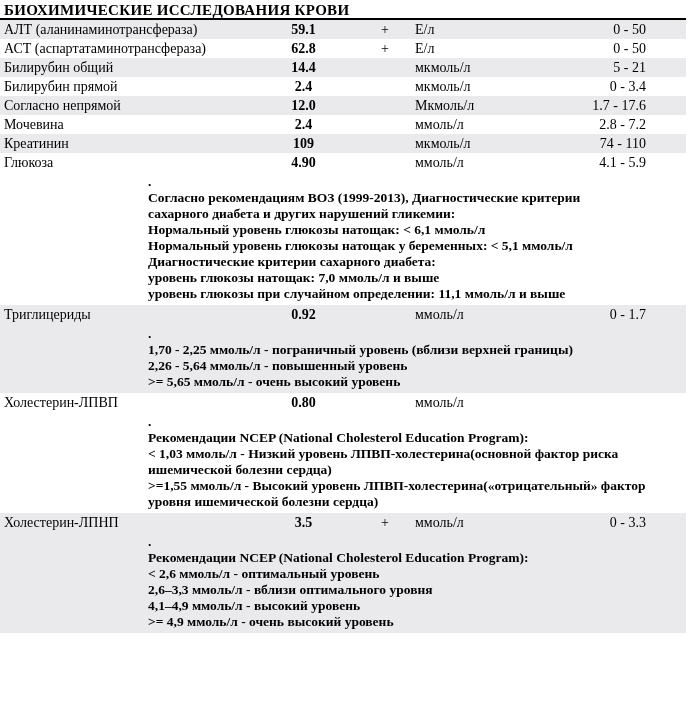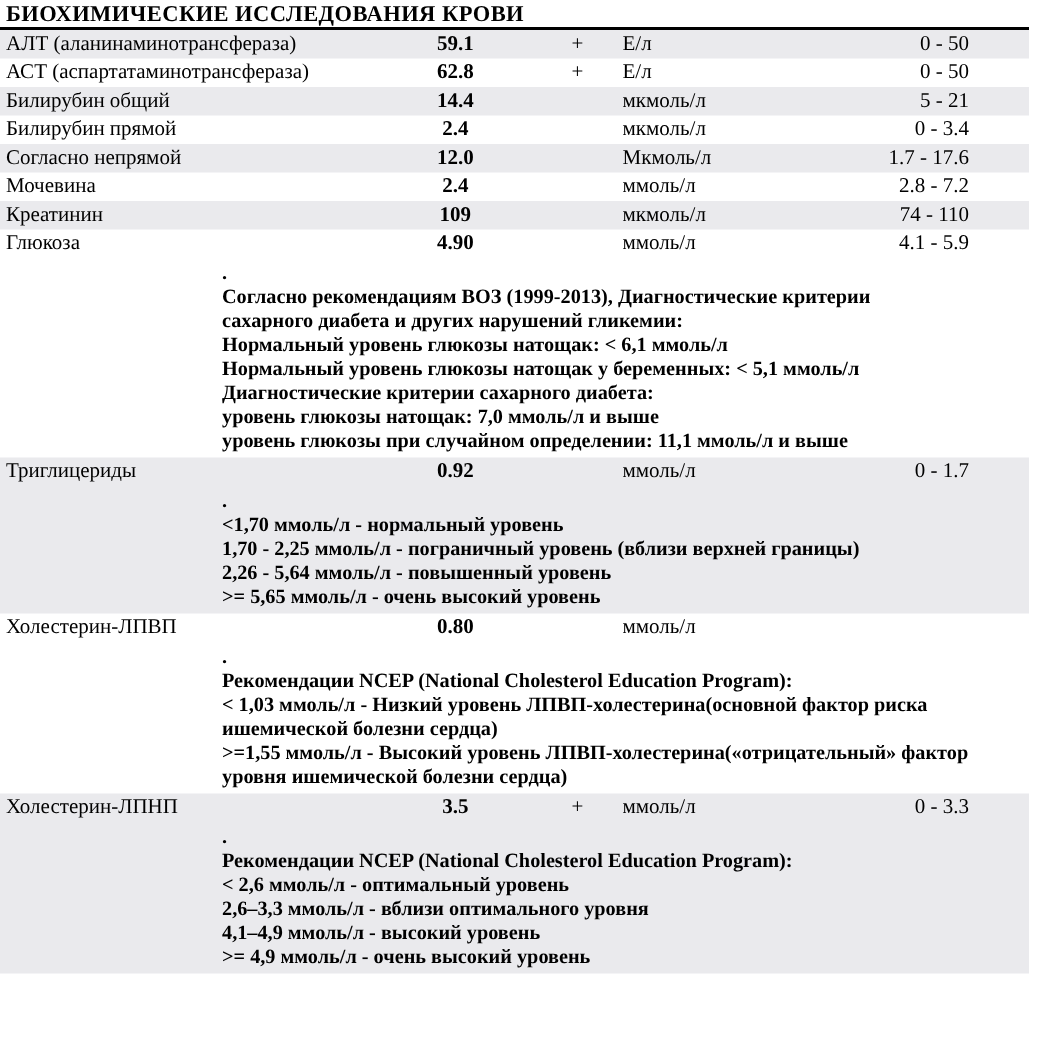--- a/index.html
+++ b/index.html
@@ -157,21 +157,20 @@
       <section class="block shaded">
         <div class="row">
           <span class="cell name">Триглицериды</span>
           <span class="cell value">0.92</span>
           <span class="cell flag"></span>
           <span class="cell unit">ммоль/л</span>
           <span class="cell range">0 - 1.7</span>
         </div>
         <div class="comment">
           <div class="comment-line">.</div>
-          <div class="comment-line">&lt;1,70 ммоль/л - нормальный уровень</div>
           <div class="comment-line">1,70 - 2,25 ммоль/л - пограничный уровень (вблизи верхней границы)</div>
           <div class="comment-line">2,26 - 5,64 ммоль/л - повышенный уровень</div>
           <div class="comment-line">&gt;= 5,65 ммоль/л - очень высокий уровень</div>
         </div>
       </section>
       <section class="block">
         <div class="row">
           <span class="cell name">Холестерин-ЛПВП</span>
           <span class="cell value">0.80</span>
           <span class="cell flag"></span>

